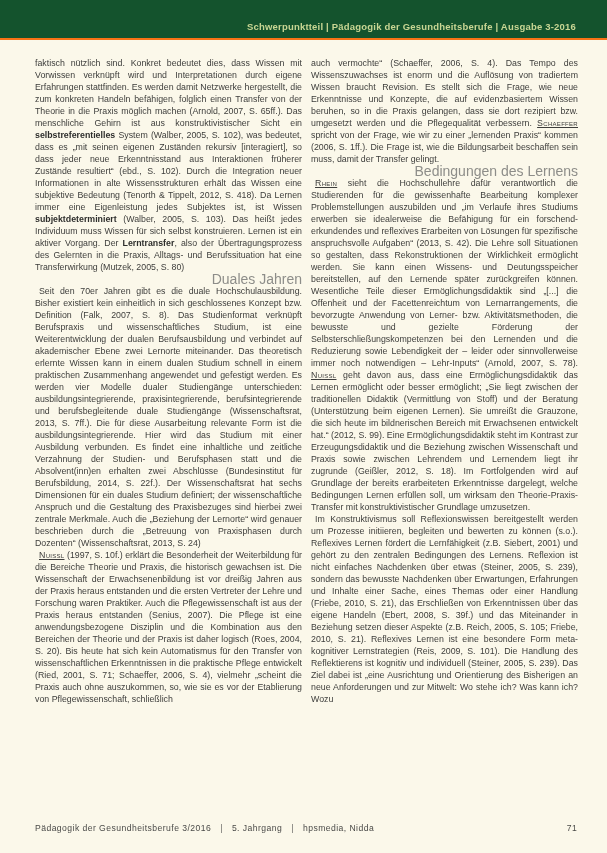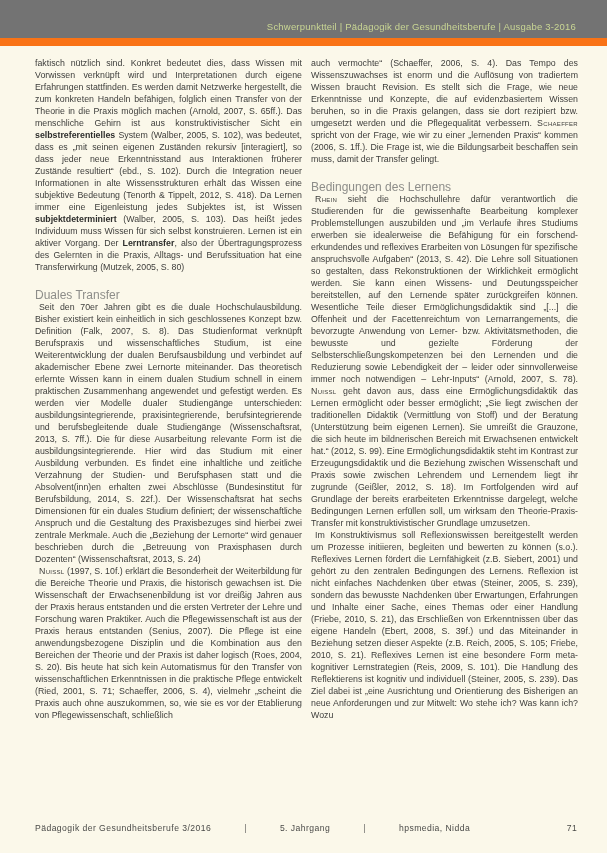--- a/index.html
+++ b/index.html
@@ -10,26 +10,27 @@
     margin: 0 auto;
     background: #fbf8ea;
     overflow: hidden;
     font-family: "Liberation Sans", "DejaVu Sans", sans-serif;
   }
   
   .topbar {
     position: absolute;
     top: 0; left: 0; right: 0;
     height: 38px;
-    background: #737373;
-    border-bottom: 8px solid #f97316;
+    background: #14532d;
+    border-bottom: 2px solid #f97316;
     display: flex;
     align-items: flex-end;
     justify-content: flex-end;
     box-sizing: content-box;
+    font-weight: bold;
   }
   .topbar-text {
     color: #c9d694;
     font-size: 9.5px;
     letter-spacing: 0.2px;
     padding: 0 31px 6px 0;
   }
   
   .content {
     position: absolute;
@@ -47,58 +48,57 @@
     font-size: 8.8px;
     line-height: 12px;
     text-align: justify;
     hyphens: auto;
     -webkit-hyphens: auto;
   }
   .para { margin: 0; }
   .para.indent { text-indent: 4px; }
   .section-heading {
     color: #8d8d89;
-    margin-top: 16px;
+    margin-top: 0;
     margin-bottom: 0;
-    font-size: 12px;
+    font-size: 14px;
     line-height: 12px;
-    text-align: left;
+    text-align: right;
   }
   .seg-n { }
   .seg-b { font-weight: bold; color: #2e2e2c; }
   .seg-i { }
-  .seg-sc { font-variant: small-caps; letter-spacing: 0.3px; }
+  .seg-sc { font-variant: small-caps; letter-spacing: 0.3px; text-decoration: underline; }
   
   .pagefooter {
     position: absolute;
     left: 35px; right: 30px;
     bottom: 20px;
     display: flex;
     align-items: baseline;
     color: #4a4a48;
     font-size: 8.6px;
     letter-spacing: 0.45px;
-    gap: 24px;
   }
   .pagefooter .sep { margin: 0 9px; color: #6b6b68; }
   .pagefooter .pageno { margin-left: auto; letter-spacing: 0.3px; }
 </style>
 </head>
 <body>
 
 <div class="page">
 
   <header class="topbar">
     <span class="topbar-text">Schwerpunktteil | Pädagogik der Gesundheitsberufe | Ausgabe 3-2016</span>
   </header>
 
   <main class="content">
     <div class="col" id="col-left">
         <p class="para"><span class="seg-n">faktisch nützlich sind. Konkret bedeutet dies, dass Wissen mit Vorwissen verknüpft wird und Interpretationen durch eigene Erfahrungen stattfinden. Es werden damit Netzwerke hergestellt, die zum konkreten Handeln befähigen, folglich einen Transfer von der Theorie in die Praxis möglich machen (Arnold, 2007, S. 65ff.). Das menschliche Gehirn ist aus konstruktivistischer Sicht ein </span><span class="seg-b">selbstreferentielles</span><span class="seg-n"> System (Walber, 2005, S. 102), was bedeutet, dass es </span><span class="seg-i">„mit seinen eigenen Zuständen rekursiv [interagiert], so dass jeder neue Erkenntnisstand aus Interaktionen früherer Zustände resultiert“</span><span class="seg-n"> (ebd., S. 102). Durch die Integration neuer Informationen in alte Wissensstrukturen erhält das Wissen eine subjektive Bedeutung (Tenorth &amp; Tippelt, 2012, S. 418). Da Lernen immer eine Eigenleistung jedes Subjektes ist, ist Wissen </span><span class="seg-b">subjektdeterminiert</span><span class="seg-n"> (Walber, 2005, S. 103). Das heißt jedes Individuum muss Wissen für sich selbst konstruieren. Lernen ist ein aktiver Vorgang. Der </span><span class="seg-b">Lerntransfer</span><span class="seg-n">, also der Übertragungsprozess des Gelernten in die Praxis, Alltags- und Berufssituation hat eine Transferwirkung (Mutzek, 2005, S. 80)</span></p>
-        <div class="section-heading">Duales Transfer</div>
+        <div class="section-heading">Duales Jahren</div>
         <p class="para indent"><span class="seg-n">Seit den 70er Jahren gibt es die duale Hochschulausbildung. Bisher existiert kein einheitlich in sich geschlossenes Konzept bzw. Definition (Falk, 2007, S. 8). Das Studienformat verknüpft Berufspraxis und wissenschaftliches Studium, ist eine Weiterentwicklung der dualen Berufsausbildung und verbindet auf akademischer Ebene zwei Lernorte miteinander. Das theoretisch erlernte Wissen kann in einem dualen Studium schnell in einem praktischen Zusammenhang angewendet und gefestigt werden. Es werden vier Modelle dualer Studiengänge unterschieden: ausbildungsintegrierende, praxisintegrierende, berufsintegrierende und berufsbegleitende duale Studiengänge (Wissenschaftsrat, 2013, S. 7ff.). Die für diese Ausarbeitung relevante Form ist die ausbildungsintegrierende. Hier wird das Studium mit einer Ausbildung verbunden. Es findet eine inhaltliche und zeitliche Verzahnung der Studien- und Berufsphasen statt und die Absolvent(inn)en erhalten zwei Abschlüsse (Bundesinstitut für Berufsbildung, 2014, S. 22f.). Der Wissenschaftsrat hat sechs Dimensionen für ein duales Studium definiert; der wissenschaftliche Anspruch und die Gestaltung des Praxisbezuges sind hierbei zwei zentrale Merkmale. Auch die „Beziehung der Lernorte“ wird genauer beschrieben durch die „Betreuung von Praxisphasen durch Dozenten“ (Wissenschaftsrat, 2013, S. 24)</span></p>
         <p class="para indent"><span class="seg-sc">Nuissl</span><span class="seg-n"> (1997, S. 10f.) erklärt die Besonderheit der Weiterbildung für die Bereiche Theorie und Praxis, die historisch gewachsen ist. Die Wissenschaft der Erwachsenenbildung ist vor dreißig Jahren aus der Praxis heraus entstanden und die ersten Vertreter der Lehre und Forschung waren Praktiker. Auch die Pflegewissenschaft ist aus der Praxis heraus entstanden (Senius, 2007). Die Pflege ist eine anwendungsbezogene Disziplin und die Kombination aus den Bereichen der Theorie und der Praxis ist daher logisch (Roes, 2004, S. 20). Bis heute hat sich kein Automatismus für den Transfer von wissenschaftlichen Erkenntnissen in die praktische Pflege entwickelt (Ried, 2001, S. 71; Schaeffer, 2006, S. 4), vielmehr </span><span class="seg-i">„scheint die Praxis auch ohne auszukommen, so, wie sie es vor der Etablierung von Pflegewissenschaft, schließlich</span></p>
       </div>
     <div class="col" id="col-right">
         <p class="para"><span class="seg-i">auch vermochte“</span><span class="seg-n"> (Schaeffer, 2006, S. 4). Das Tempo des Wissenszuwachses ist enorm und die Auflösung von tradiertem Wissen braucht Revision. Es stellt sich die Frage, wie neue Erkenntnisse und Konzepte, die auf evidenzbasiertem Wissen beruhen, so in die Praxis gelangen, dass sie dort rezipiert bzw. umgesetzt werden und die Pflegequalität verbessern. </span><span class="seg-sc">Schaeffer</span><span class="seg-n"> spricht von der Frage, wie wir zu einer „lernenden Praxis“ kommen (2006, S. 1ff.). Die Frage ist, wie die Bildungsarbeit beschaffen sein muss, damit der Transfer gelingt.</span></p>
         <div class="section-heading">Bedingungen des Lernens</div>
         <p class="para indent"><span class="seg-sc">Rhein</span><span class="seg-n"> sieht die Hochschullehre dafür verantwortlich die Studierenden für die gewissenhafte Bearbeitung komplexer Problemstellungen auszubilden und </span><span class="seg-i">„im Verlaufe ihres Studiums erwerben sie idealerweise die Befähigung für ein forschend-erkundendes und reflexives Erarbeiten von Lösungen für spezifische anspruchsvolle Aufgaben“</span><span class="seg-n"> (2013, S. 42). Die Lehre soll Situationen so gestalten, dass Rekonstruktionen der Wirklichkeit ermöglicht werden. Sie kann einen Wissens- und Deutungsspeicher bereitstellen, auf den Lernende später zurückgreifen können. Wesentliche Teile dieser Ermöglichungsdidaktik sind </span><span class="seg-i">„[...] die Offenheit und der Facettenreichtum von Lernarrangements, die bevorzugte Anwendung von Lerner- bzw. Aktivitätsmethoden, die bewusste und gezielte Förderung der Selbsterschließungskompetenzen bei den Lernenden und die Reduzierung sowie Lebendigkeit der – leider oder sinnvollerweise immer noch notwendigen – Lehr-Inputs“</span><span class="seg-n"> (Arnold, 2007, S. 78). </span><span class="seg-sc">Nuissl</span><span class="seg-n"> geht davon aus, dass eine Ermöglichungsdidaktik das Lernen ermöglicht oder besser ermöglicht; </span><span class="seg-i">„Sie liegt zwischen der traditionellen Didaktik (Vermittlung von Stoff) und der Beratung (Unterstützung beim eigenen Lernen). Sie umreißt die Grauzone, die sich heute im bildnerischen Bereich mit Erwachsenen entwickelt hat.“</span><span class="seg-n"> (2012, S. 99). Eine Ermöglichungsdidaktik steht im Kontrast zur Erzeugungsdidaktik und die Beziehung zwischen Wissenschaft und Praxis sowie zwischen Lehrendem und Lernendem liegt ihr zugrunde (Geißler, 2012, S. 18). Im Fortfolgenden wird auf Grundlage der bereits erarbeiteten Erkenntnisse dargelegt, welche Bedingungen Lernen erfüllen soll, um wirksam den Theorie-Praxis-Transfer mit konstruktivistischer Grundlage umzusetzen.</span></p>
         <p class="para indent"><span class="seg-n">Im Konstruktivismus soll Reflexionswissen bereitgestellt werden um Prozesse initiieren, begleiten und bewerten zu können (s.o.). Reflexives Lernen fördert die Lernfähigkeit (z.B. Siebert, 2001) und gehört zu den zentralen Bedingungen des Lernens. Reflexion ist nicht einfaches Nachdenken über etwas (Steiner, 2005, S. 239), sondern das bewusste Nachdenken über Erwartungen, Erfahrungen und Inhalte einer Sache, eines Themas oder einer Handlung (Friebe, 2010, S. 21), das Erschließen von Erkenntnissen über das eigene Handeln (Ebert, 2008, S. 39f.) und das Miteinander in Beziehung setzen dieser Aspekte (z.B. Reich, 2005, S. 105; Friebe, 2010, S. 21). Reflexives Lernen ist eine besondere Form meta-kognitiver Lernstrategien (Reis, 2009, S. 101). Die Handlung des Reflektierens ist kognitiv und individuell (Steiner, 2005, S. 239). Das Ziel dabei ist </span><span class="seg-i">„eine Ausrichtung und Orientierung des Bisherigen an neue Anforderungen und zur Mitwelt: Wo stehe ich? Was kann ich? Wozu</span></p>
       </div>
   </main>

